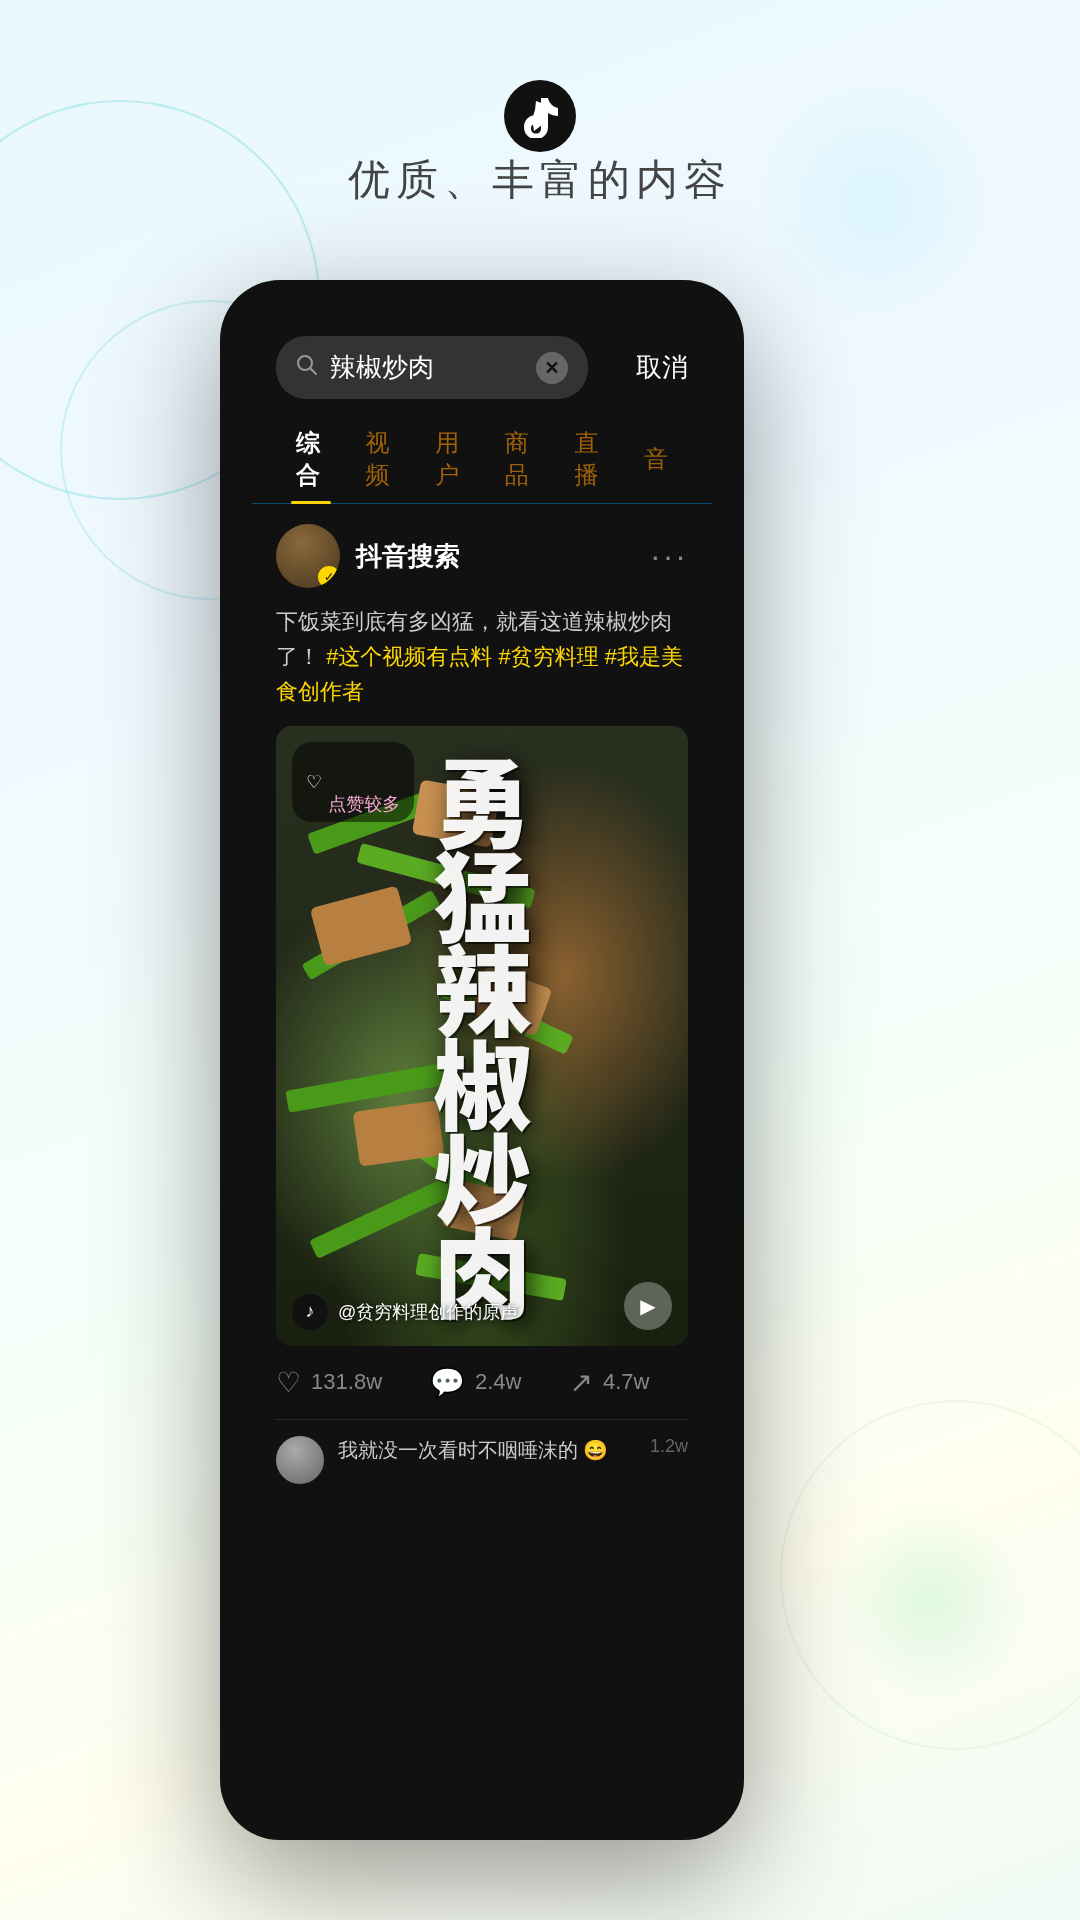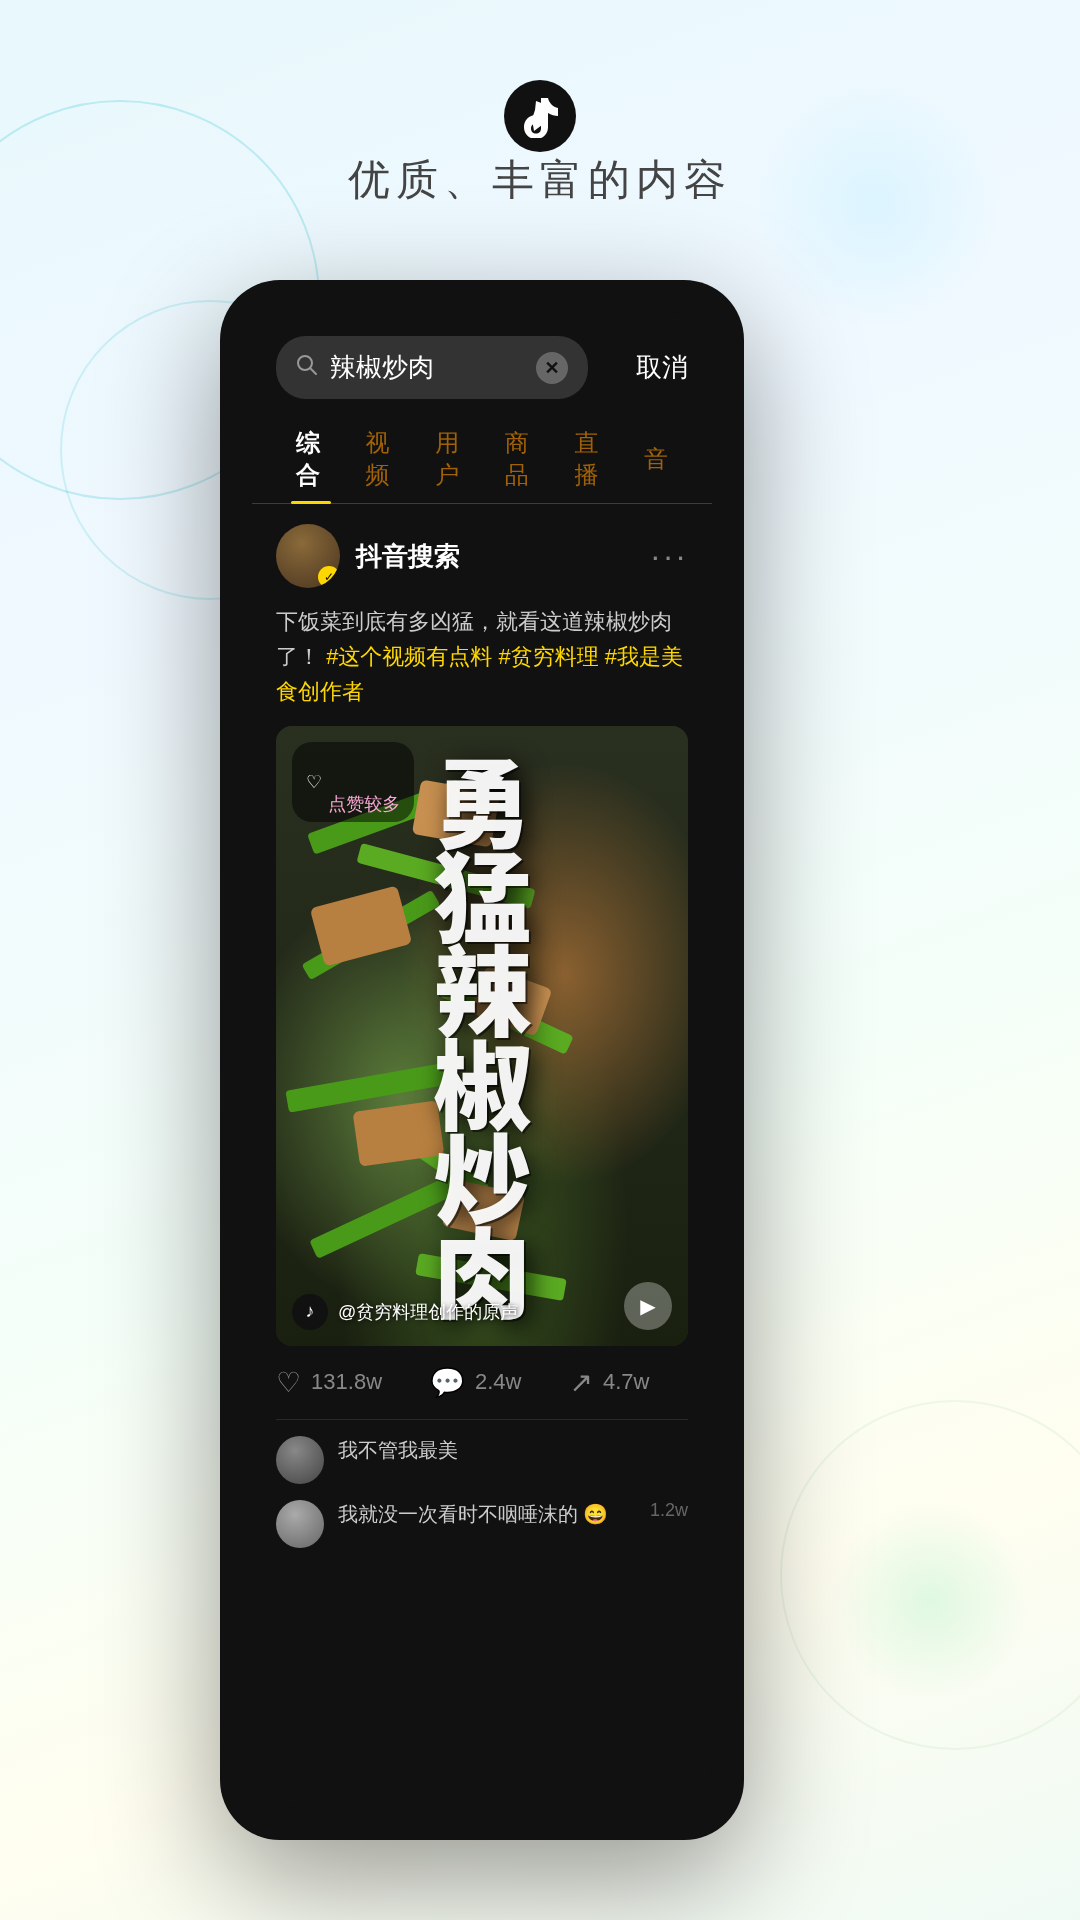--- a/index.html
+++ b/index.html
@@ -601,26 +601,20 @@
           <div class="stat-item">
             <span class="stat-icon comment">💬</span>
             <span class="stat-count">2.4w</span>
           </div>
           <div class="stat-item">
             <span class="stat-icon share">↗</span>
             <span class="stat-count">4.7w</span>
           </div>
         </div>
 
-        <div class="comment-row">
-          <div class="comment-avatar" style="background: radial-gradient(circle at 40% 30%, #888, #444);"></div>
-          <div class="comment-content">
-            <span class="comment-text">我不管我最美</span>
-          </div>
-        </div>
 
         <div class="comment-row">
           <div class="comment-avatar" style="background: radial-gradient(circle at 40% 30%, #aaa, #666);"></div>
           <div class="comment-content">
             <span class="comment-text">我就没一次看时不咽唾沫的 <span class="emoji">😄</span></span>
           </div>
           <span class="comment-likes">1.2w</span>
         </div>
 
       </div>

